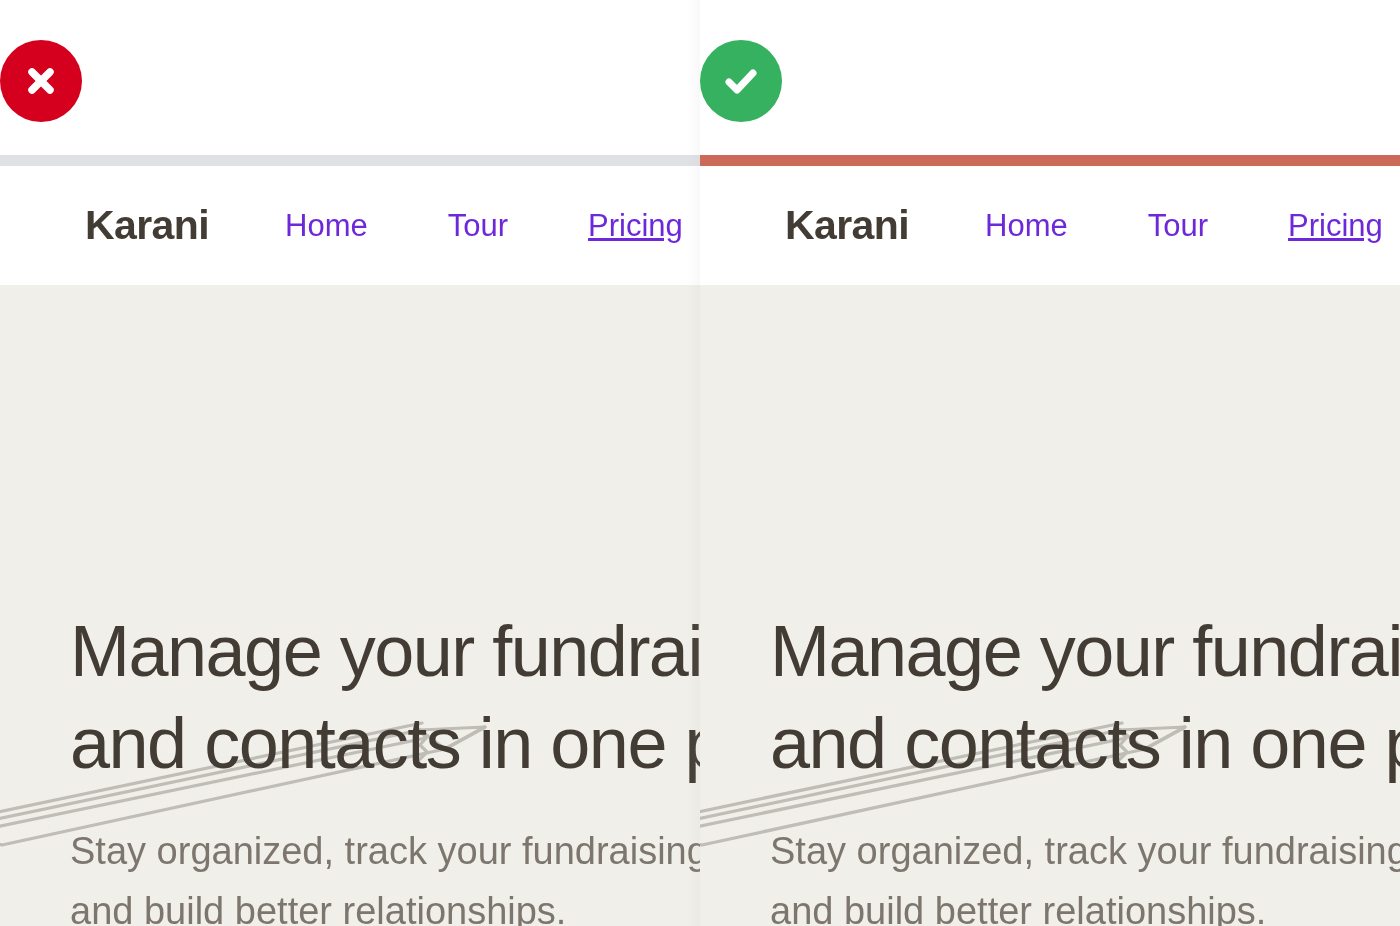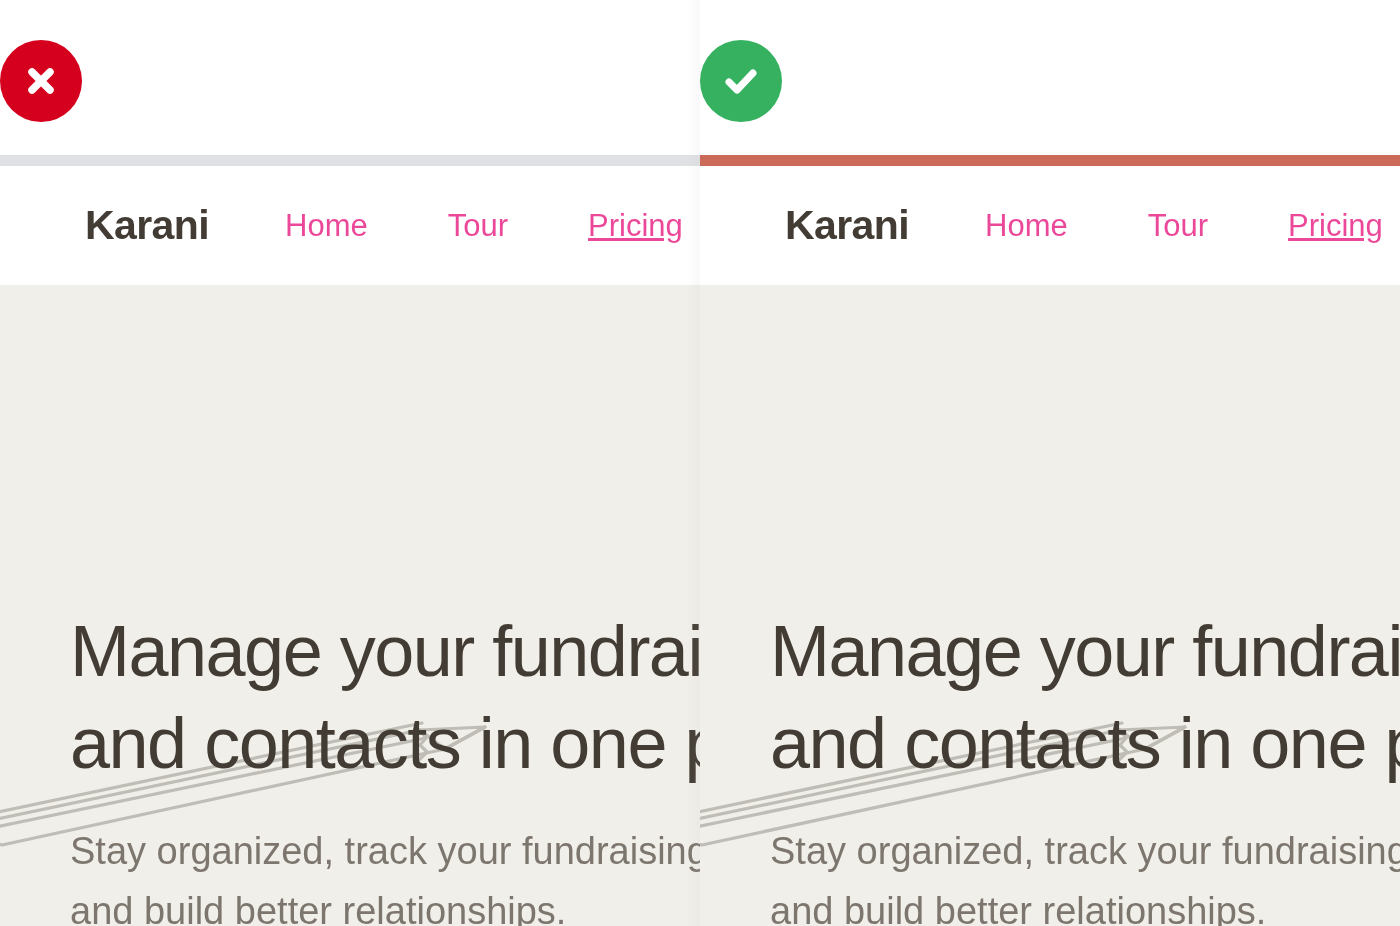--- a/index.html
+++ b/index.html
@@ -72,21 +72,21 @@
     letter-spacing: -0.6px;
     line-height: 1;
   }
   .nav-links {
     display: flex;
     align-items: center;
     margin-left: 76px;
   }
   .nav-link {
     font-size: 31px;
-    color: #ec4899;
+    color: #6d28d9;
     margin-right: 80px;
     line-height: 1;
     text-decoration: none;
   }
   .nav-link:last-child { margin-right: 0; text-decoration: underline; }
 
   
   .hero {
     position: absolute;
     top: 285px; left: 0;

